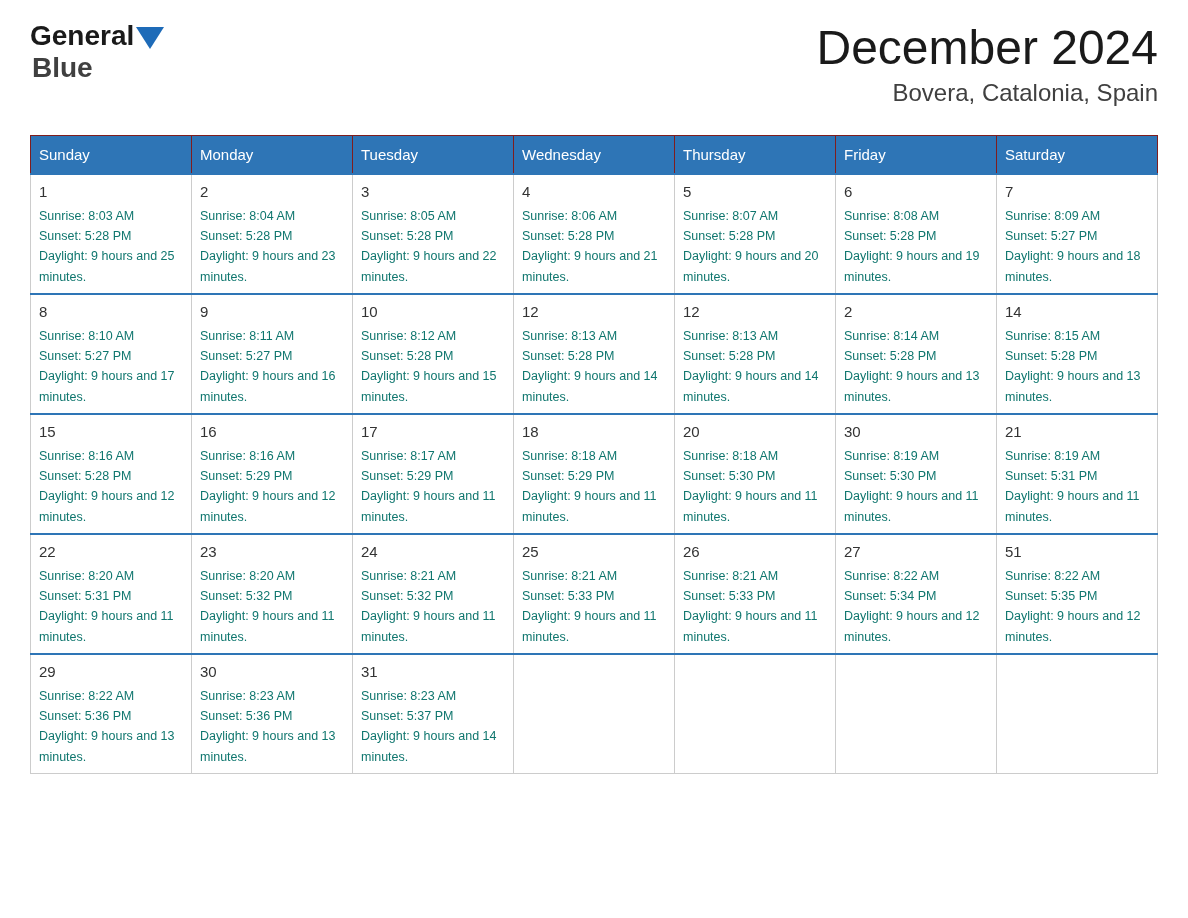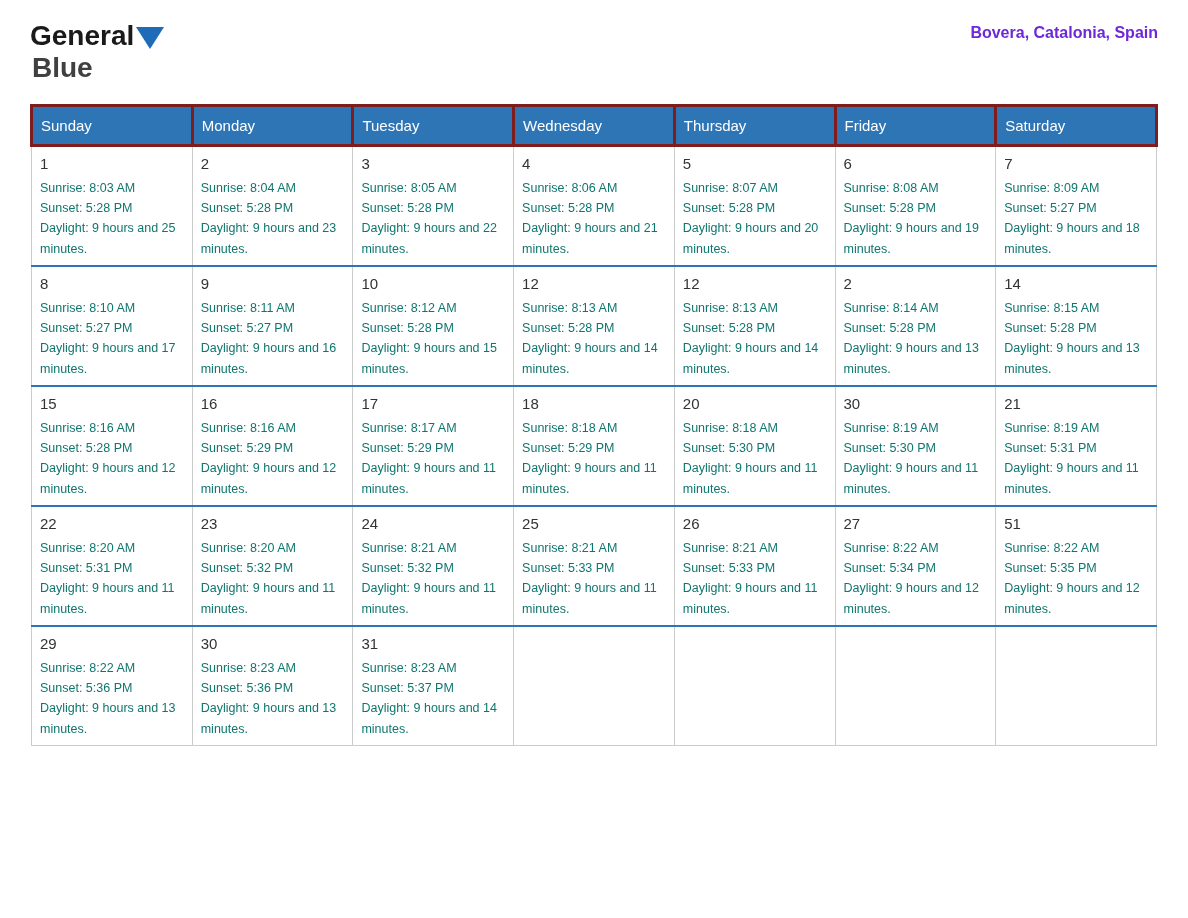--- a/index.html
+++ b/index.html
@@ -8,21 +8,21 @@
       background: #fff;
       color: #333;
       width: 1188px;
       min-height: 918px;
       padding: 20px 30px;
     }
     .header {
       display: flex;
       justify-content: space-between;
       align-items: flex-start;
-      margin-bottom: 20px;
+      margin-bottom: 28px;
     }
     .logo {
       display: flex;
       flex-direction: column;
       align-items: flex-start;
     }
     .logo-text {
       display: flex;
       align-items: center;
     }
@@ -48,38 +48,37 @@
     }
     .title-block {
       text-align: right;
     }
     .month-title {
       font-size: 48px;
       font-weight: normal;
       color: #1a1a1a;
     }
     .location-title {
-      font-size: 16px;
-      color: #6d28d9;
+      font-size: 24px;
+      color: #404040;
       margin-top: 4px;
-      font-weight: bold;
     }
     table {
       width: 100%;
       border-collapse: collapse;
       table-layout: fixed;
     }
     th {
       background-color: #2e75b6;
       color: #fff;
       padding: 10px 8px;
       font-size: 15px;
       font-weight: normal;
       text-align: left;
-      border: 3px solid #7f1d1d;
+      border: 1px solid #7f1d1d;
     }
     td {
       vertical-align: top;
       padding: 6px 8px;
       border: 1px solid #ccc;
       font-size: 13px;
       line-height: 1.5;
       height: 110px;
     }
     td .day-num {
@@ -108,20 +107,21 @@
 
 <div class="header">
   <div class="logo">
     <div class="logo-text">
       <span class="logo-general">General</span>
       <span class="logo-arrow"></span>
     </div>
     <span class="logo-blue">Blue</span>
   </div>
   <div class="title-block">
+    <div class="month-title">December 2024</div>
     <div class="location-title">Bovera, Catalonia, Spain</div>
   </div>
 </div>
 
 <table>
   <thead>
     <tr>
     <th>Sunday</th>
         <th>Monday</th>
         <th>Tuesday</th>

